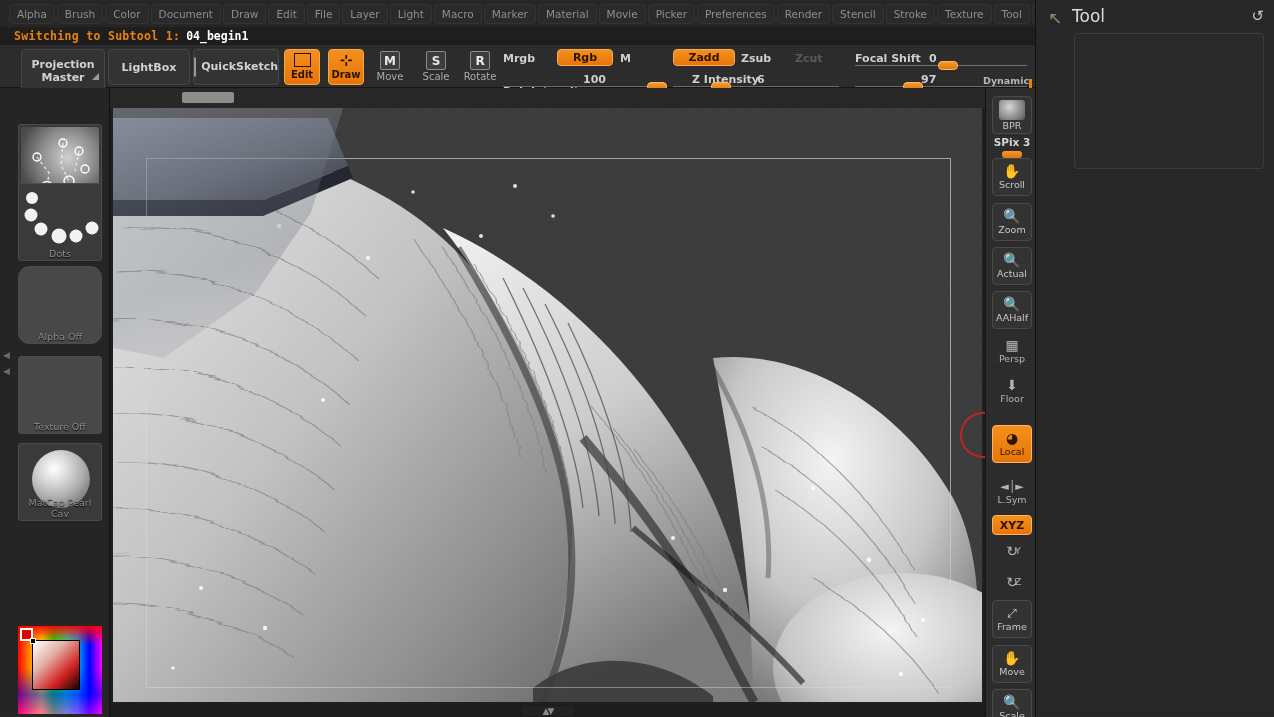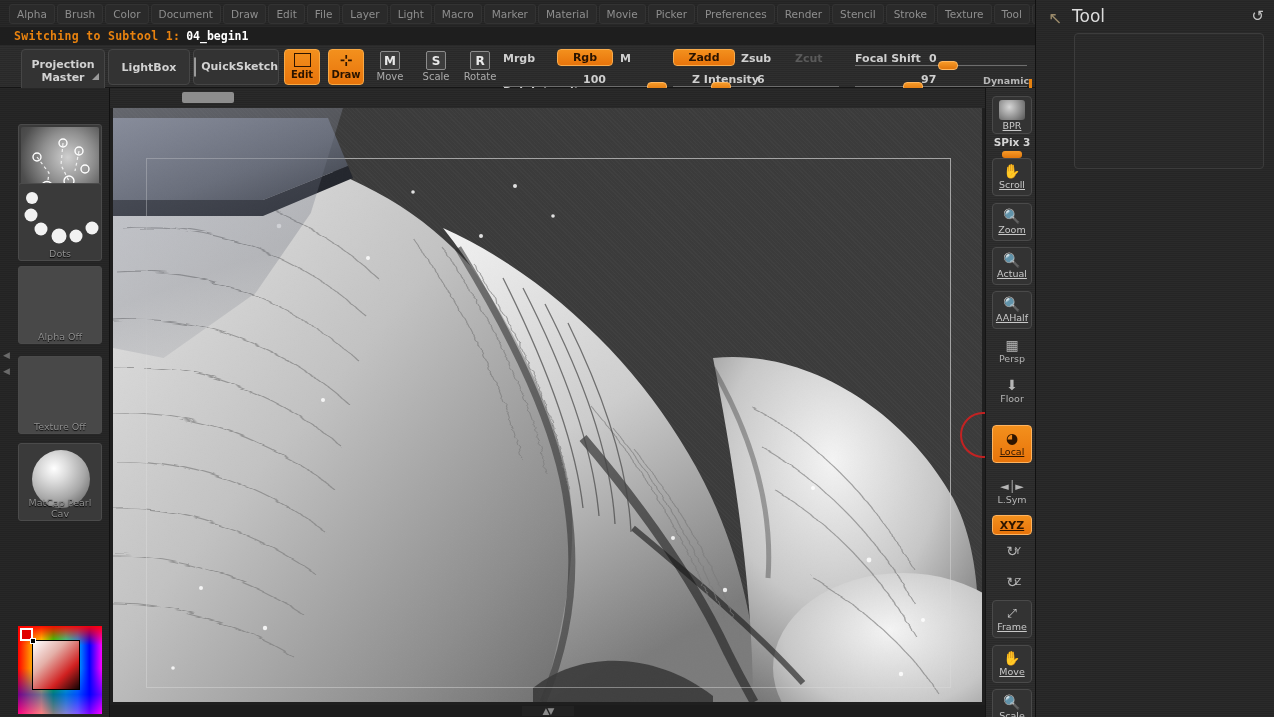--- a/index.html
+++ b/index.html
@@ -104,21 +104,21 @@
     border-left:1px solid #151515;
   }
   .rc-btn{
     position:absolute; left:6px; width:40px; height:38px;
     background:#333; border:1px solid #4a4a4a; border-radius:4px;
     display:flex; flex-direction:column; align-items:center; justify-content:center;
     color:#c8c8c8;
   }
   .rc-btn.on{ background:linear-gradient(#f3901d,#e8740b); border-color:#ffb35e; color:#2d1500; }
   .rc-btn .gl{ font-size:14px; line-height:15px; }
-  .rc-btn .lbl{ font-size:9.5px; line-height:11px;text-decoration:underline; }
+  .rc-btn .lbl{ font-size:9.5px; line-height:11px; }
   .rc-plain{ position:absolute; left:6px; width:40px; text-align:center; color:#b5b5b5; }
   .rc-plain .gl{ display:block; font-size:14px; line-height:15px; }
   .rc-plain .lbl{ display:block; font-size:9.5px; }
   
   #toolpanel{
     position:absolute; left:1035px; top:0; width:239px; height:717px;
     background:#262626;
     background-image:repeating-linear-gradient(0deg, rgba(255,255,255,.018) 0 1px, rgba(0,0,0,.04) 1px 2px);
     border-left:1px solid #111;
   }
@@ -271,21 +271,21 @@
           <circle cx="12" cy="31" r="6.5"></circle>
           <circle cx="22" cy="45" r="6.5"></circle>
         <circle cx="40" cy="52" r="7.5"></circle>
           <circle cx="57" cy="52" r="6.5"></circle>
           <circle cx="73" cy="44" r="6.5"></circle>
       </g>
     </svg>
     <div class="cap">Dots</div>
   </div>
 
-  <div class="palette" style="top:178px;height:78px;background:#484848;">
+  <div class="palette" style="top:178px;height:78px;background:#484848;border-radius:11px;">
     <div class="cap">Alpha  Off</div>
   </div>
 
   <div class="palette" style="top:268px;height:78px;background:#484848;">
     <div class="cap">Texture  Off</div>
   </div>
 
   <div class="palette" style="top:355px;height:78px;background:#3a3a3a;">
     <div style="position:absolute;left:13px;top:6px;width:58px;height:58px;border-radius:50%;
       background:radial-gradient(circle at 38% 32%, #ffffff 0%, #dcdcdc 25%, #a8a8a8 58%, #6d6d6d 85%, #565656 100%);"></div>

